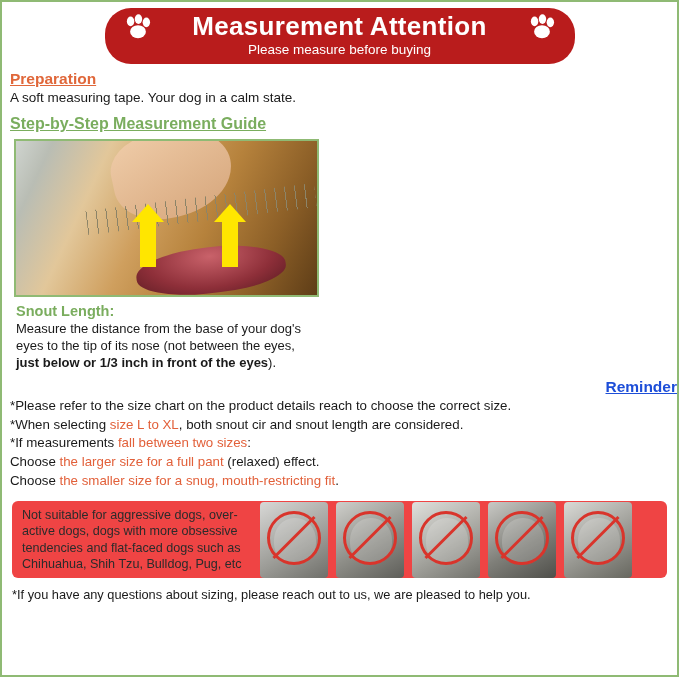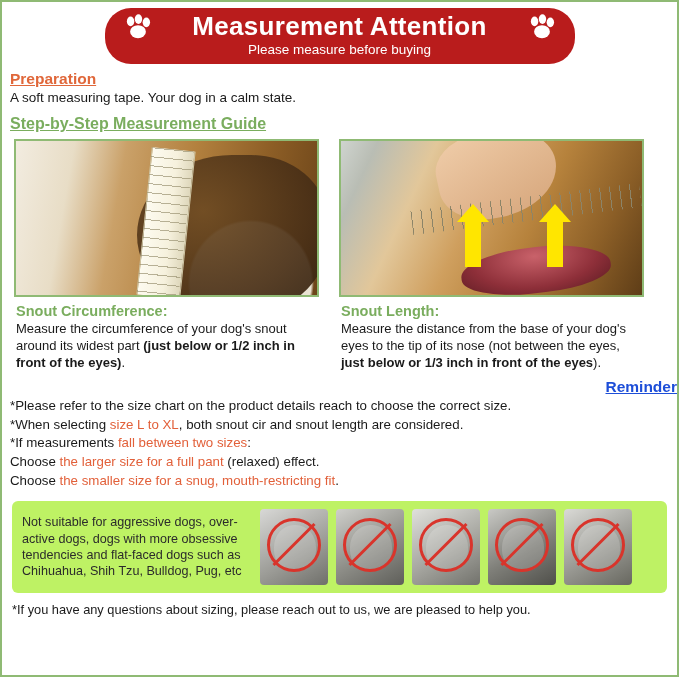--- a/index.html
+++ b/index.html
@@ -191,26 +191,26 @@
   .rem-line {
     font-size: 13.3px;
     line-height: 1.42;
     margin: 0 8px 0 8px;
   }
   .hl { color: #e2603a; }
 
   
   .notbox {
     margin: 10px 10px 0 10px;
-    background: #bef264;
+    background: #ef4444;
     border-radius: 6px;
     display: flex;
     align-items: center;
     padding: 16px 10px;
-    height: 92px;
+    height: 77px;
   }
   .notbox .txt {
     width: 232px;
     font-size: 12.6px;
     line-height: 1.3;
     color: #2b2b2b;
   }
   .thumbs {
     display: flex;
     gap: 8px;
@@ -281,27 +281,20 @@
       </svg>
     </span>
   </div>
 
   <div class="sec-title">Preparation</div>
   <div class="body-line">A soft measuring tape. Your dog in a calm state.</div>
 
   <div class="sec-title green">Step-by-Step Measurement Guide</div>
 
   <div class="panels">
-    <div class="panel">
-      <div class="photo left-photo">
-        <div class="tape-ticks"></div>
-      </div>
-      <div class="panel-title">Snout Circumference:</div>
-      <div class="panel-text"><span>Measure the circumference of your dog's snout around its widest part </span><b>(just below or 1/2 inch in front of the eyes)</b><span>.</span></div>
-    </div>
 
     <div class="panel">
       <div class="photo right-photo">
         <div class="hand"></div>
         <div class="tape"></div>
         <div class="mouth"></div>
         <div class="arrow a1"></div>
         <div class="arrow a2"></div>
       </div>
       <div class="panel-title">Snout Length:</div>

